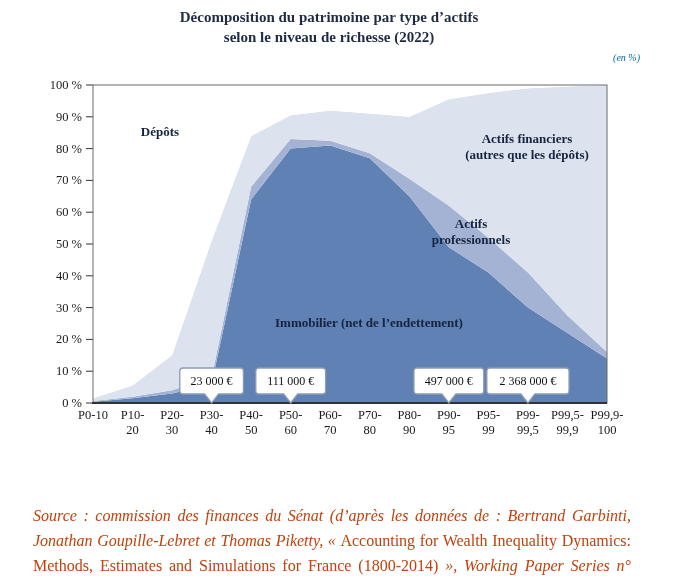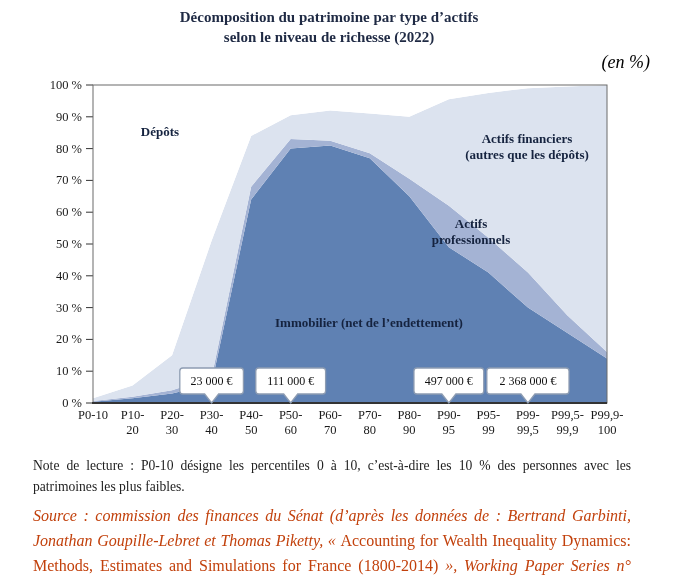--- a/index.html
+++ b/index.html
@@ -5,21 +5,21 @@
   html,body{margin:0;padding:0;background:#ffffff;}
   .page{
     position:relative;width:658px;height:576px;background:#fff;overflow:hidden;
     font-family:"Liberation Serif","DejaVu Serif",serif;color:#1a1a1a;
   }
   .title{
     position:absolute;top:7px;left:0;width:100%;text-align:center;
     font-weight:bold;font-size:15px;line-height:1.35;color:#1f2a44;
   }
   .unit{
-    position:absolute;top:52px;right:8px;font-style:italic;font-size:18px;color:#000000;
+    position:absolute;top:52px;right:18px;font-style:italic;font-size:10px;color:#0369a1;
   }
   #chart-svg{position:absolute;top:72px;left:0;}
   #chart-svg text{font-family:"Liberation Serif","DejaVu Serif",serif;fill:#1a1a1a;}
   #chart-svg .ytick{font-size:12.5px;}
   #chart-svg .xtick{font-size:12.5px;}
   #chart-svg .arealabel{font-size:13px;font-weight:bold;fill:#15233f;}
   #chart-svg .callout-text{font-size:12px;fill:#111;}
   .note{
     position:absolute;top:455px;left:33px;right:27px;
     font-size:13.6px;line-height:1.55;text-align:justify;color:#1d1d1d;
@@ -105,16 +105,15 @@
       <path d="M182.8153846153846,296 H240.41538461538462 Q243.41538461538462,296 243.41538461538462,299 V319 Q243.41538461538462,322 240.41538461538462,322 H218.6153846153846 L211.6153846153846,331 L204.6153846153846,322 H182.8153846153846 Q179.8153846153846,322 179.8153846153846,319 V299 Q179.8153846153846,296 182.8153846153846,296 Z" fill="#ffffff" stroke="#8d9cb2" stroke-width="1.3"></path>
       <text x="211.6153846153846" y="313" text-anchor="middle" class="callout-text">23 000 €</text>
       <path d="M258.79230769230765,296 H322.5923076923077 Q325.5923076923077,296 325.5923076923077,299 V319 Q325.5923076923077,322 322.5923076923077,322 H297.6923076923077 L290.6923076923077,331 L283.6923076923077,322 H258.79230769230765 Q255.79230769230767,322 255.79230769230767,319 V299 Q255.79230769230767,296 258.79230769230765,296 Z" fill="#ffffff" stroke="#8d9cb2" stroke-width="1.3"></path>
       <text x="290.6923076923077" y="313" text-anchor="middle" class="callout-text">111 000 €</text>
       <path d="M416.94615384615383,296 H480.7461538461539 Q483.7461538461539,296 483.7461538461539,299 V319 Q483.7461538461539,322 480.7461538461539,322 H455.84615384615387 L448.84615384615387,331 L441.84615384615387,322 H416.94615384615383 Q413.94615384615383,322 413.94615384615383,319 V299 Q413.94615384615383,296 416.94615384615383,296 Z" fill="#ffffff" stroke="#8d9cb2" stroke-width="1.3"></path>
       <text x="448.84615384615387" y="313" text-anchor="middle" class="callout-text">497 000 €</text>
       <path d="M489.8230769230769,296 H566.0230769230769 Q569.0230769230769,296 569.0230769230769,299 V319 Q569.0230769230769,322 566.0230769230769,322 H534.9230769230769 L527.9230769230769,331 L520.9230769230769,322 H489.8230769230769 Q486.8230769230769,322 486.8230769230769,319 V299 Q486.8230769230769,296 489.8230769230769,296 Z" fill="#ffffff" stroke="#8d9cb2" stroke-width="1.3"></path>
       <text x="527.9230769230769" y="313" text-anchor="middle" class="callout-text">2 368 000 €</text>
     </svg>
 
-  <div class="note">Note de lecture : P0-10 désigne les percentiles 0 à 10, c’est-à-dire les 10 % des personnes avec les patrimoines les plus faibles.</div>
 
   <div class="source"><span>Source : commission des finances du Sénat (d’après les données de : Bertrand Garbinti, Jonathan Goupille-Lebret et Thomas Piketty, « </span><span class="upright">Accounting for Wealth Inequality Dynamics: Methods, Estimates and Simulations for France (1800-2014)</span><span> », Working Paper Series n° 633, 2017)</span></div>
 </div>
 
 </body></html>

